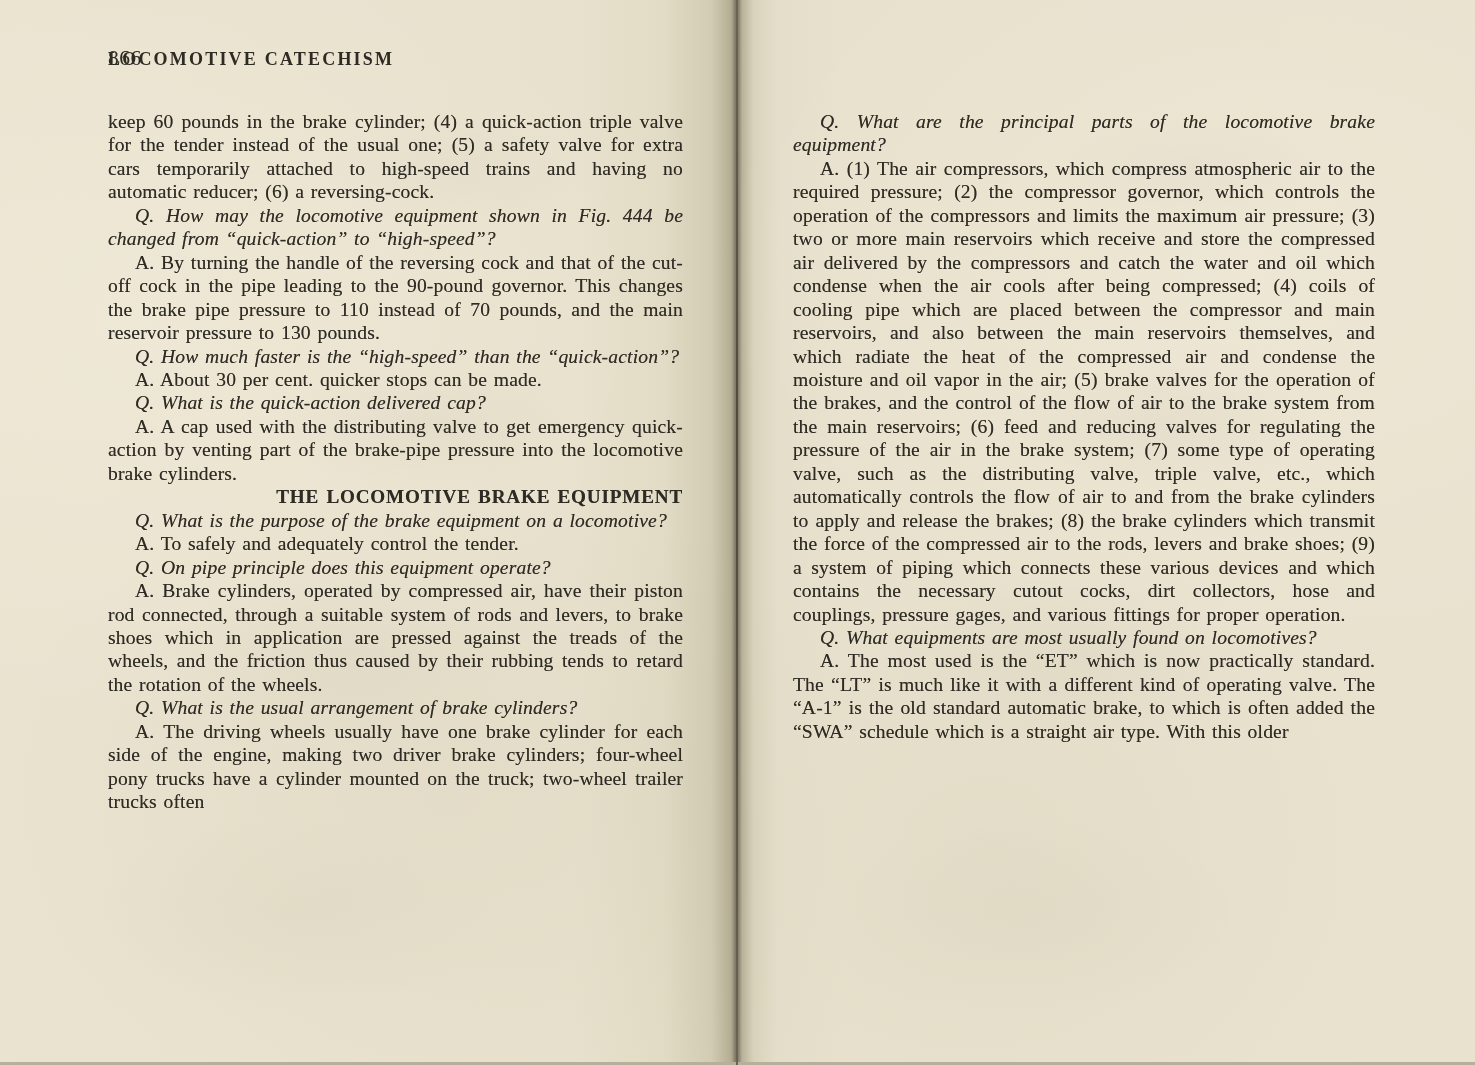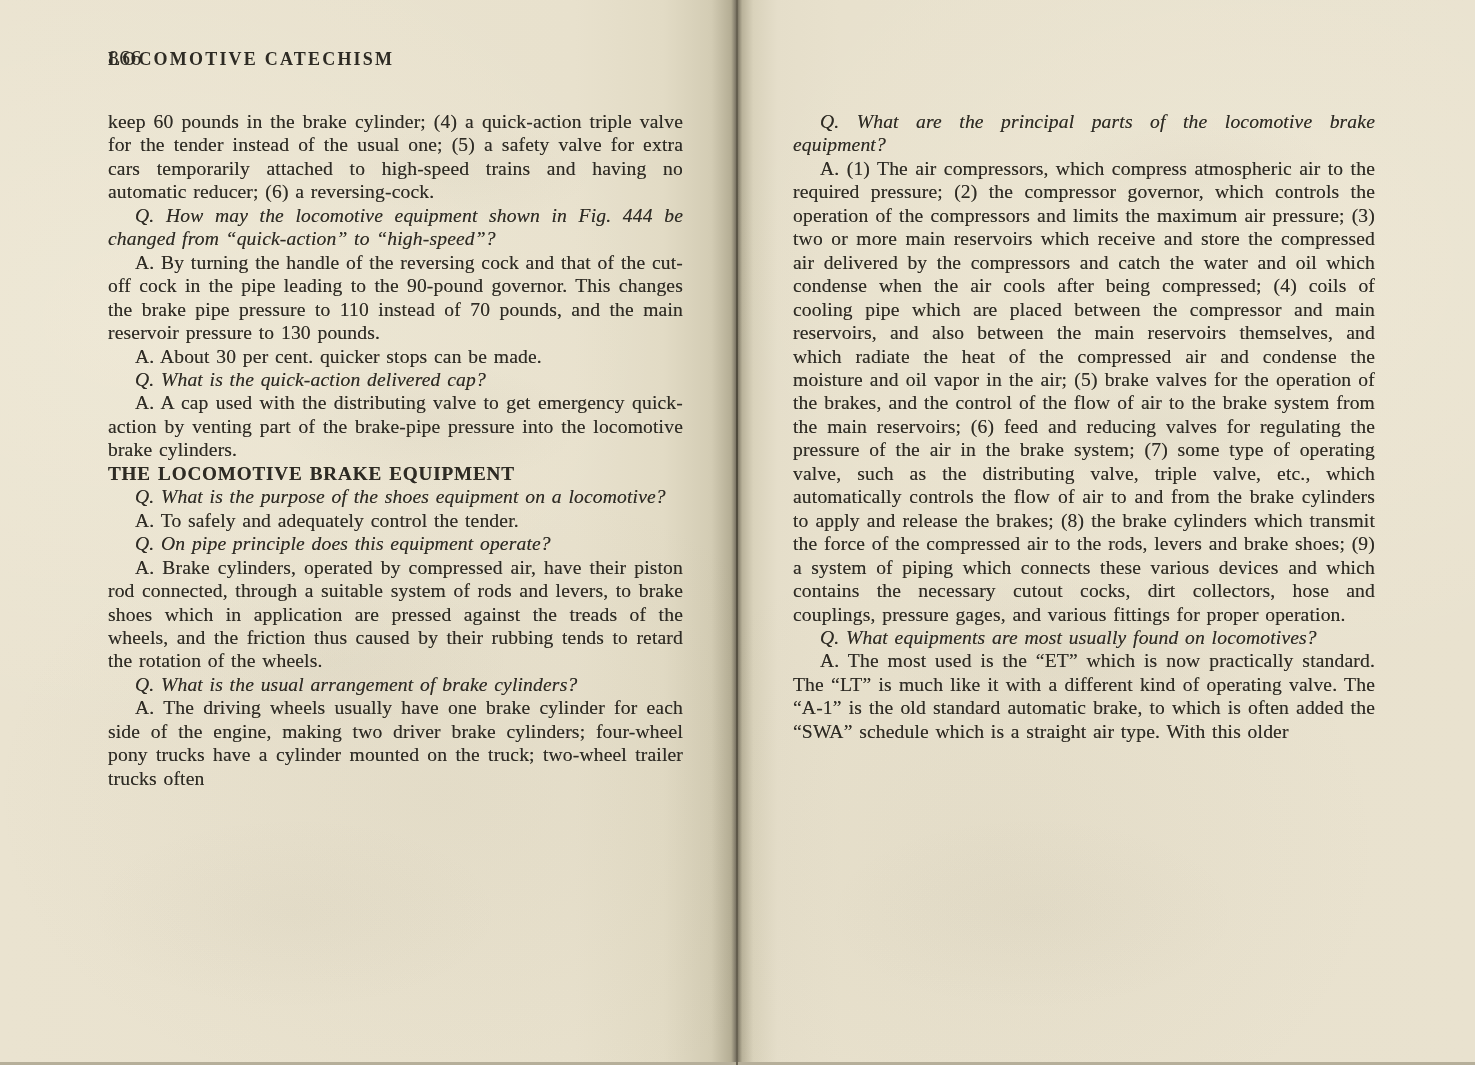--- a/index.html
+++ b/index.html
@@ -105,21 +105,21 @@
   .para-question {
     text-indent: 27px;
     font-style: italic;
     margin-top: 4px;
   }
   .para-answer {
     text-indent: 27px;
     margin-top: 2px;
   }
   .para-heading {
-    text-align: left;
+    text-align: right;
     text-indent: 0;
     font-weight: bold;
     font-style: normal;
     letter-spacing: 0.8px;
     font-size: 19.2px;
     margin-top: 27px;
     margin-bottom: 11px;
   }
 </style>
 </head>
@@ -130,25 +130,26 @@
   <div class="page page-left">
     <div class="running-head rh-left">
       <span class="pageno">866</span>
       <span class="title">LOCOMOTIVE CATECHISM</span>
     </div>
     <div class="page-body body-left">
 
     <p class="para-continuation">keep 60 pounds in the brake cylinder; (4) a quick-action triple valve for the tender instead of the usual one; (5) a safety valve for extra cars temporarily attached to high-speed trains and having no automatic reducer; (6) a reversing-cock.</p>
         <p class="para-question">Q. How may the locomotive equipment shown in Fig. 444 be changed from “quick-action” to “high-speed”?</p>
         <p class="para-answer">A. By turning the handle of the reversing cock and that of the cut-off cock in the pipe leading to the 90-pound governor.  This changes the brake pipe pressure to 110 instead of 70 pounds, and the main reservoir pressure to 130 pounds.</p>
+        <p class="para-question">Q. How much faster is the “high-speed” than the “quick-action”?</p>
         <p class="para-answer">A. About 30 per cent. quicker stops can be made.</p>
         <p class="para-question">Q. What is the quick-action delivered cap?</p>
         <p class="para-answer">A. A cap used with the distributing valve to get emergency quick-action by venting part of the brake-pipe pressure into the locomotive brake cylinders.</p>
         <p class="para-heading">THE LOCOMOTIVE BRAKE EQUIPMENT</p>
-        <p class="para-question">Q. What is the purpose of the shoes equipment on a locomotive?</p>
+        <p class="para-question">Q. What is the purpose of the brake equipment on a locomotive?</p>
         <p class="para-answer">A. To safely and adequately control the tender.</p>
         <p class="para-question">Q. On pipe principle does this equipment operate?</p>
         <p class="para-answer">A. Brake cylinders, operated by compressed air, have their piston rod connected, through a suitable system of rods and levers, to brake shoes which in application are pressed against the treads of the wheels, and the friction thus caused by their rubbing tends to retard the rotation of the wheels.</p>
         <p class="para-question">Q. What is the usual arrangement of brake cylinders?</p>
         <p class="para-answer">A. The driving wheels usually have one brake cylinder for each side of the engine, making two driver brake cylinders; four-wheel pony trucks have a cylinder mounted on the truck; two-wheel trailer trucks often</p>
       </div>
   </div>
 
   <div class="page page-right">
     <div class="page-body body-right">

